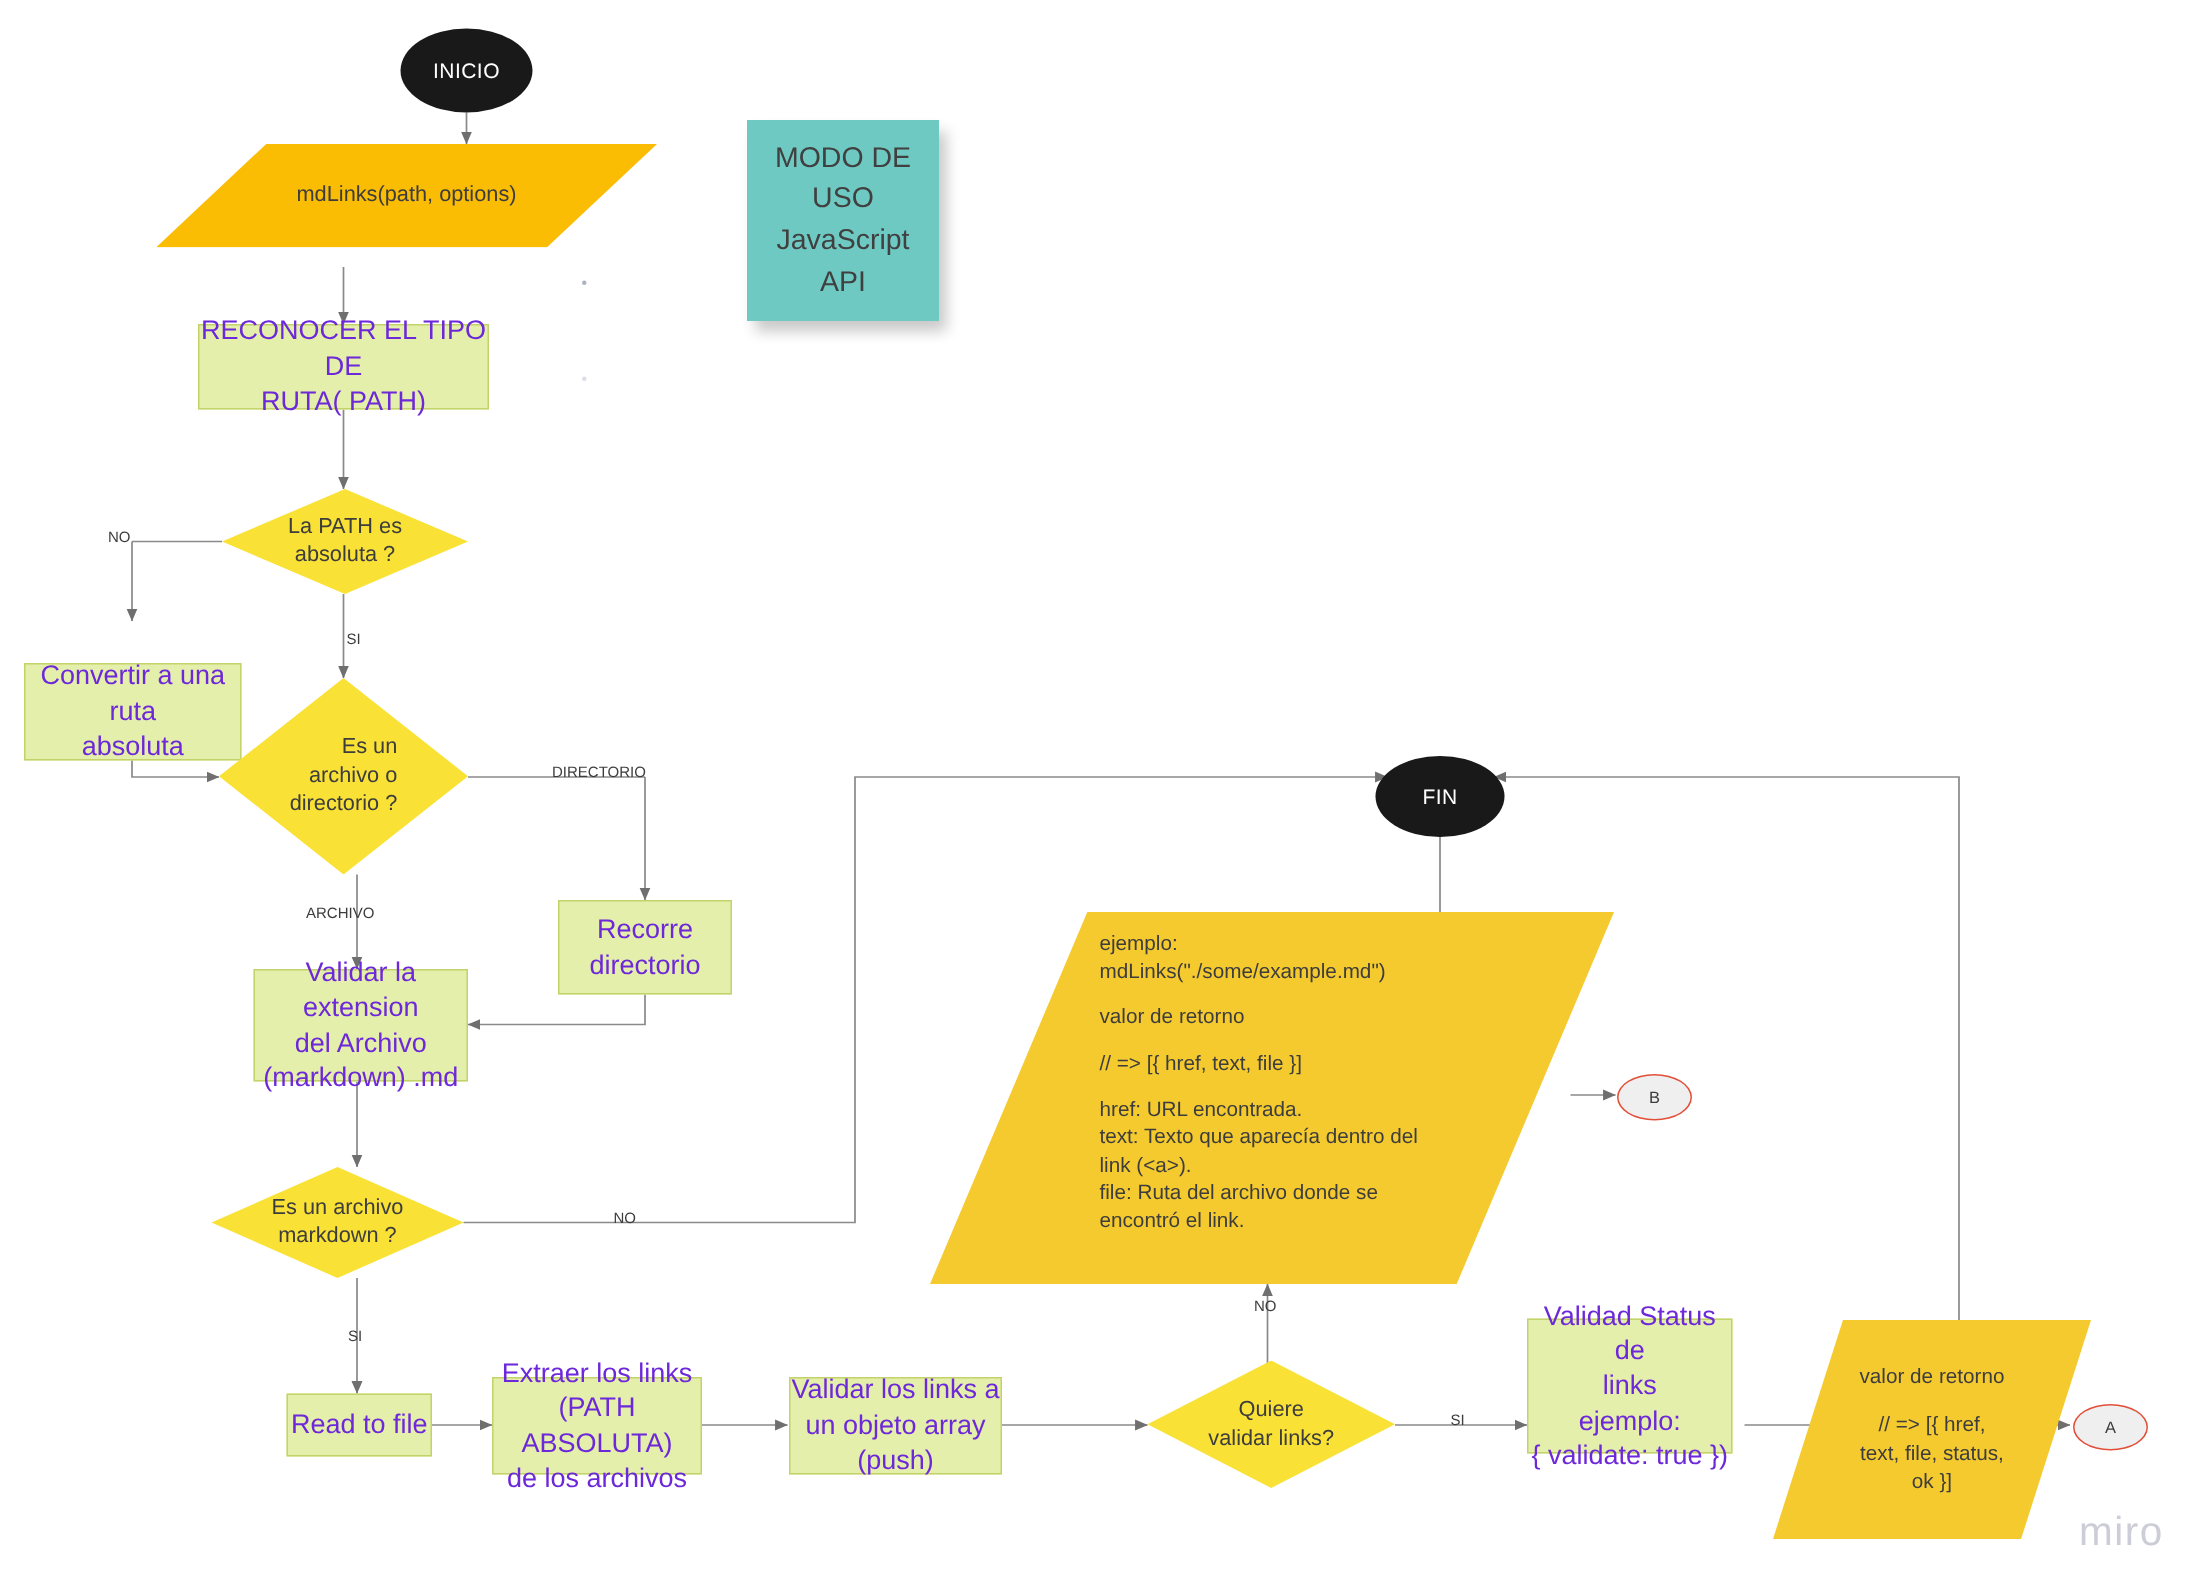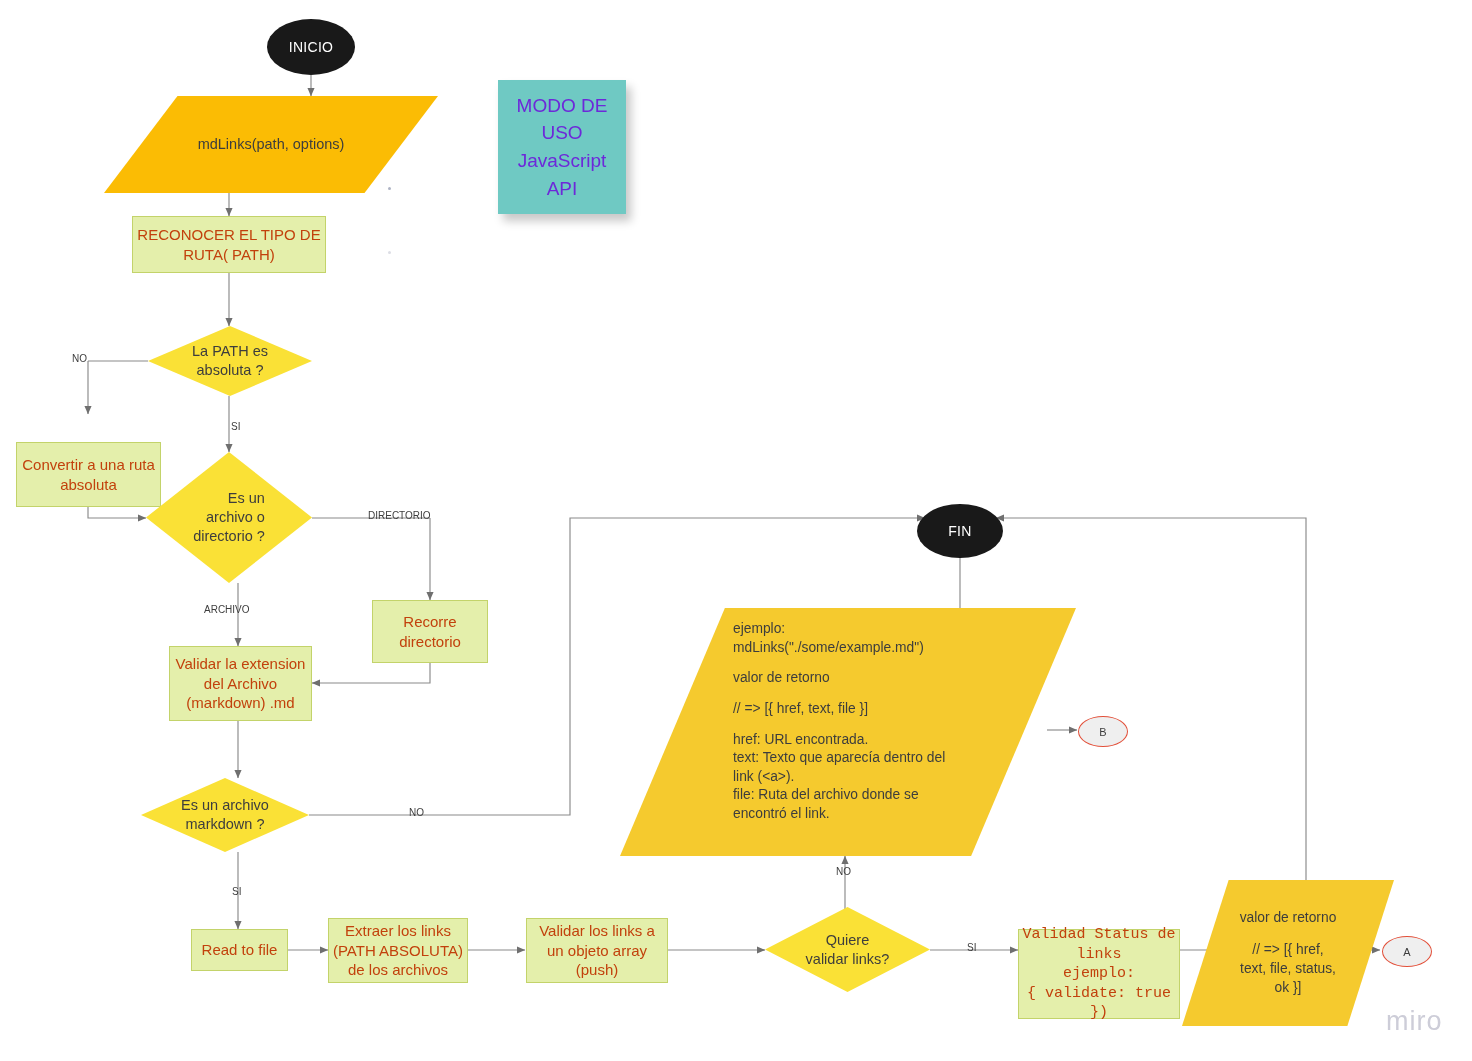--- a/index.html
+++ b/index.html
@@ -9,39 +9,39 @@
   svg.wires{position:absolute;left:0;top:0;width:1472px;height:1061px;pointer-events:none;}
 
   .node{position:absolute;box-sizing:border-box;display:flex;align-items:center;
         justify-content:center;text-align:center;line-height:1.3;}
 
   
   .term{background:#191919;color:#ffffff;border-radius:50%;font-size:14px;
         letter-spacing:.3px;font-family:"Liberation Sans",sans-serif;}
 
   
-  .proc{background:#e4efab;border:1px solid #c3d36a;font-size:15px;color:#c2410c;}
+  .proc{background:#e4efab;border:1px solid #c3d36a;font-size:18px;color:#6d28d9;}
 
   
   .dec{position:absolute;display:flex;align-items:center;justify-content:center;
        text-align:center;font-size:14.5px;color:#3d3d3d;line-height:1.3;}
   .dec .dshape{position:absolute;inset:0;background:#fae136;
        clip-path:polygon(50% 0%,100% 50%,50% 100%,0% 50%);}
   .dec .dtext{position:relative;z-index:2;padding:0 14px;}
 
   
   .para{position:absolute;}
   .para .pshape{position:absolute;inset:0;}
   .para .ptext{position:relative;z-index:2;display:flex;align-items:center;
                justify-content:center;width:100%;height:100%;
                text-align:center;font-size:14.5px;color:#3d3d3d;line-height:1.35;}
   .para .ptext.left{text-align:left;align-items:flex-start;justify-content:flex-start;}
 
   
-  .sticky{background:#6fc9c3;color:#6d28d9;font-size:19px;line-height:1.45;
+  .sticky{background:#6fc9c3;color:#404040;font-size:19px;line-height:1.45;
           box-shadow:5px 7px 9px rgba(0,0,0,.22);text-align:center;
           display:flex;align-items:center;justify-content:center;}
 
   
   .conn{position:absolute;border:1.6px solid #e2503a;background:#efefef;
         border-radius:50%;display:flex;align-items:center;justify-content:center;
         font-size:11px;color:#3d3d3d;}
 
   
   .elabel{position:absolute;font-size:10px;color:#3d3d3d;white-space:nowrap;}
@@ -112,21 +112,21 @@
       <path d="M312,518 L430,518"></path>
 
       <path d="M960,549 L960,608"></path>
     </g>
   </svg>
 
   <div class="node term" style="left:267px;top:19px;width:88px;height:56px;">
     <span>INICIO</span>
   </div>
 
-  <div class="para" style="left:104px;top:96px;width:334px;height:97px;">
+  <div class="para" style="left:104px;top:96px;width:334px;height:69px;">
     <div class="pshape" style="background:#fbbc04;clip-path:polygon(22% 0%,100% 0%,78% 100%,0% 100%);"></div>
     <div class="ptext">mdLinks(path, options)</div>
   </div>
 
   <div class="node sticky" style="left:498px;top:80px;width:128px;height:134px;">
     <div>
       <div>MODO DE</div>
       <div>USO</div>
       <div>JavaScript</div>
       <div>API</div>
@@ -211,21 +211,21 @@
   </div>
 
   <div class="dec" style="left:765px;top:907px;width:165px;height:85px;">
     <div class="dshape"></div>
     <div class="dtext">
       <div>Quiere</div>
       <div>validar links?</div>
     </div>
   </div>
 
-  <div class="node proc" style="left:1018px;top:929px;width:162px;height:90px;font-family:Liberation Mono, monospace;">
+  <div class="node proc" style="left:1018px;top:879px;width:137px;height:90px;">
     <div>
       <div>Validad Status de</div>
       <div>links</div>
       <div>ejemplo:</div>
       <div>{ validate: true })</div>
     </div>
   </div>
 
   <div class="node term" style="left:917px;top:504px;width:86px;height:54px;">
     <span>FIN</span>

